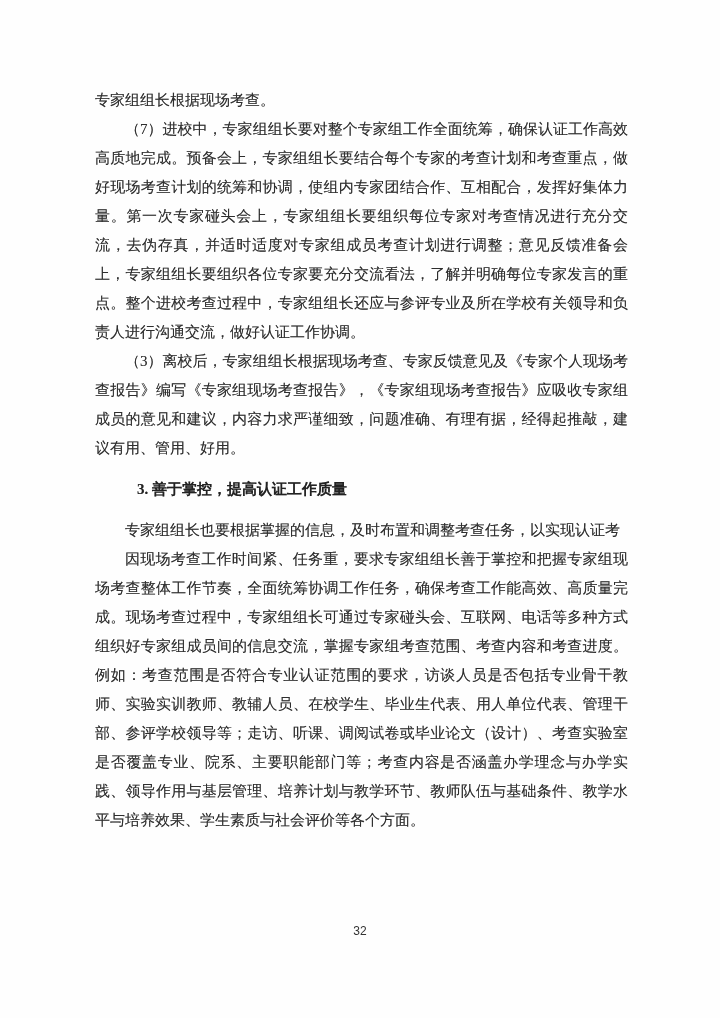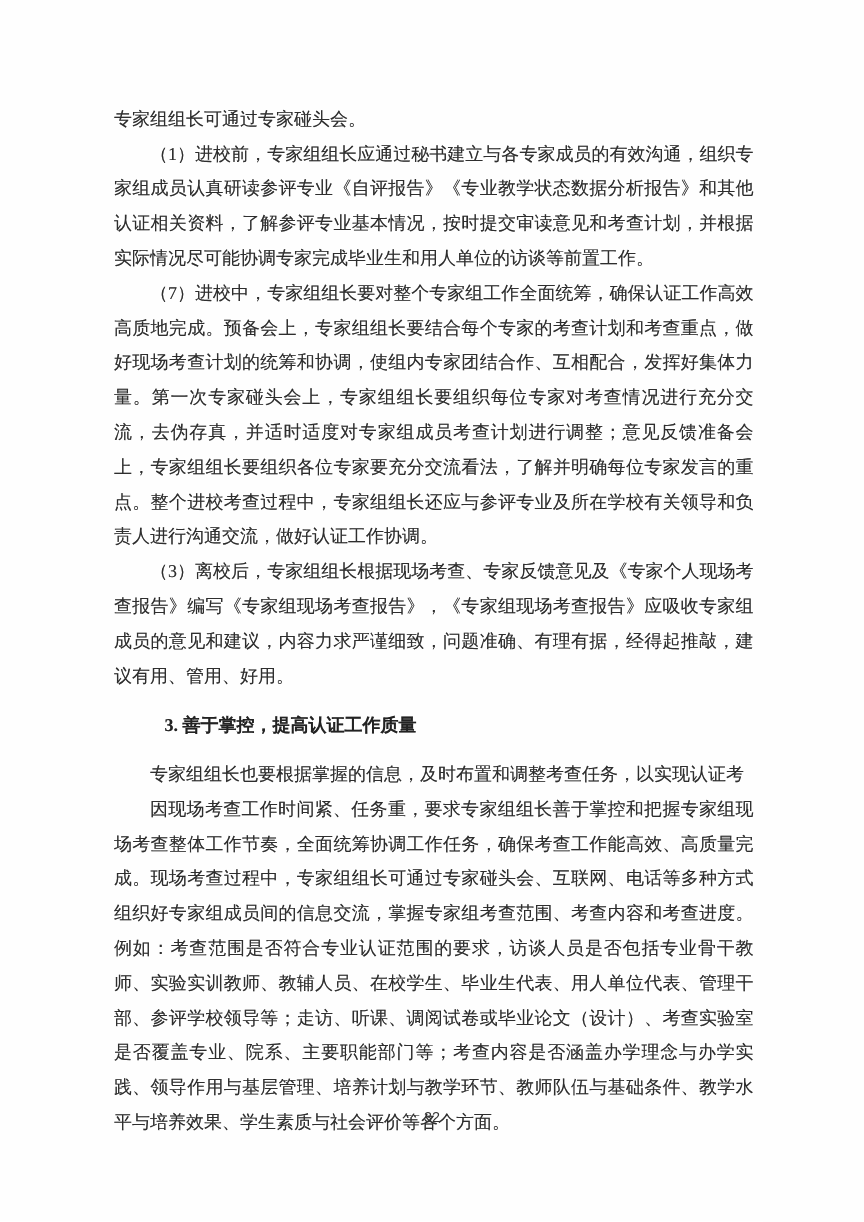--- a/index.html
+++ b/index.html
@@ -51,22 +51,21 @@
     font-family: "Liberation Sans", "DejaVu Sans", sans-serif;
     font-size: 12px;
     color: #333333;
   }
 </style>
 </head>
 <body>
 
 <div class="page">
   <div class="content">
-    <p class="para no-indent">专家组组长可通过专家碰头会。</p>
-    <p class="para">（1）进校前，专家组组长应通过秘书建立与各专家成员的有效沟通，组织专家组成员认真研读参评专业《自评报告》《专业教学状态数据分析报告》和其他认证相关资料，了解参评专业基本情况，按时提交审读意见和考查计划，并根据实际情况尽可能协调专家完成毕业生和用人单位的访谈等前置工作。</p>
+    <p class="para no-indent">专家组组长根据现场考查。</p>
     <p class="para">（7）进校中，专家组组长要对整个专家组工作全面统筹，确保认证工作高效高质地完成。预备会上，专家组组长要结合每个专家的考查计划和考查重点，做好现场考查计划的统筹和协调，使组内专家团结合作、互相配合，发挥好集体力量。第一次专家碰头会上，专家组组长要组织每位专家对考查情况进行充分交流，去伪存真，并适时适度对专家组成员考查计划进行调整；意见反馈准备会上，专家组组长要组织各位专家要充分交流看法，了解并明确每位专家发言的重点。整个进校考查过程中，专家组组长还应与参评专业及所在学校有关领导和负责人进行沟通交流，做好认证工作协调。</p>
     <p class="para">（3）离校后，专家组组长根据现场考查、专家反馈意见及《专家个人现场考查报告》编写《专家组现场考查报告》，《专家组现场考查报告》应吸收专家组成员的意见和建议，内容力求严谨细致，问题准确、有理有据，经得起推敲，建议有用、管用、好用。</p>
     <h3 class="heading">3. 善于掌控，提高认证工作质量</h3>
     <p class="para">专家组组长也要根据掌握的信息，及时布置和调整考查任务，以实现认证考</p>
     <p class="para">因现场考查工作时间紧、任务重，要求专家组组长善于掌控和把握专家组现场考查整体工作节奏，全面统筹协调工作任务，确保考查工作能高效、高质量完成。现场考查过程中，专家组组长可通过专家碰头会、互联网、电话等多种方式组织好专家组成员间的信息交流，掌握专家组考查范围、考查内容和考查进度。例如：考查范围是否符合专业认证范围的要求，访谈人员是否包括专业骨干教师、实验实训教师、教辅人员、在校学生、毕业生代表、用人单位代表、管理干部、参评学校领导等；走访、听课、调阅试卷或毕业论文（设计）、考查实验室是否覆盖专业、院系、主要职能部门等；考查内容是否涵盖办学理念与办学实践、领导作用与基层管理、培养计划与教学环节、教师队伍与基础条件、教学水平与培养效果、学生素质与社会评价等各个方面。</p>
   </div>
   <div class="footer">32</div>
 </div>
 
 </body></html>

